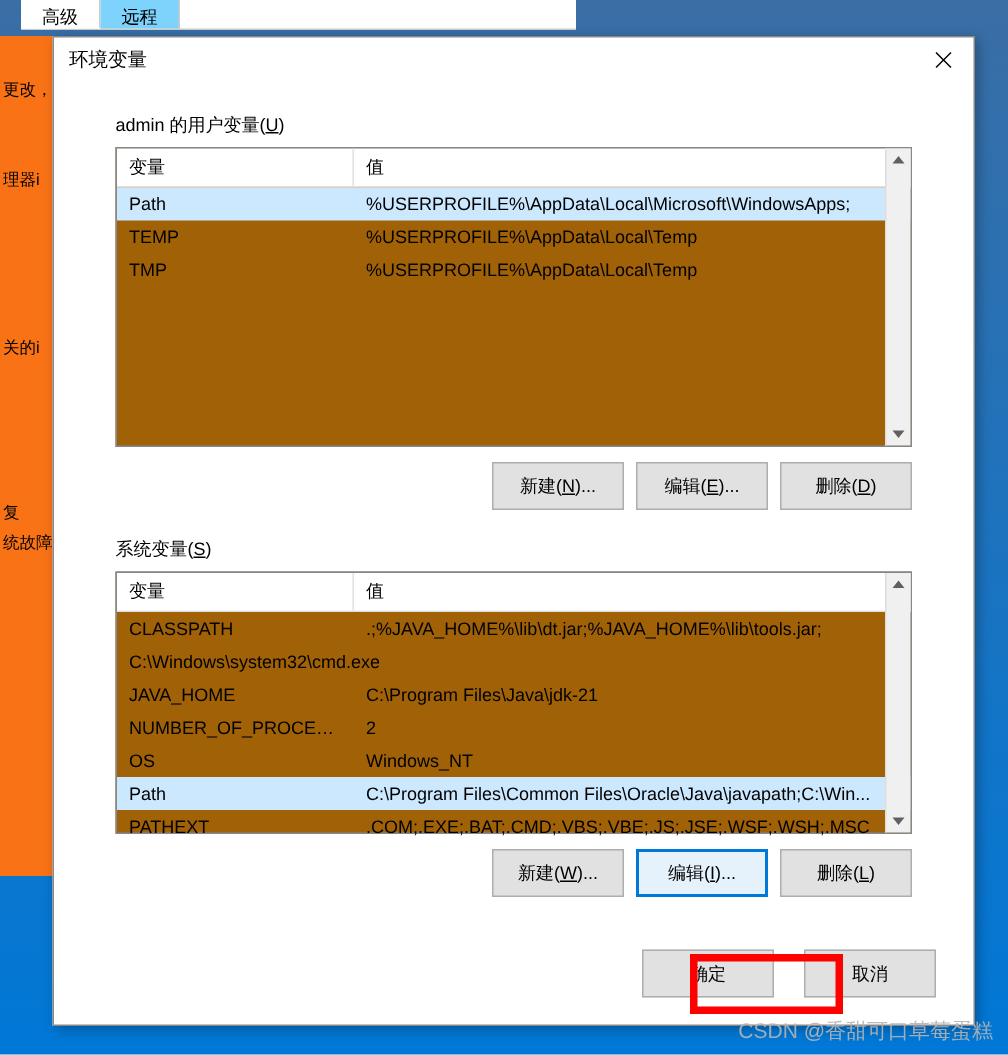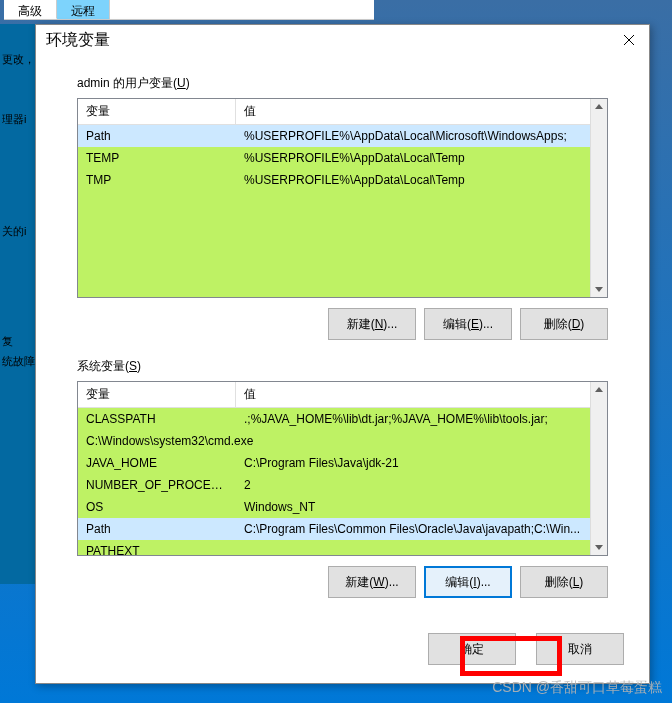--- a/index.html
+++ b/index.html
@@ -1,30 +1,30 @@
 <!DOCTYPE html>
 <html><head>
 <meta charset="utf-8">
 <style>
 * { box-sizing: border-box; font-family: "Microsoft YaHei", "Segoe UI", sans-serif; font-size: 12px; }
 body { margin: 0; width: 672px; height: 703px; background: linear-gradient(to bottom, #3a6ea5 0%, #0078d7 100%); overflow: hidden; position: relative; }
-.bg-tabs { position: absolute; top: 0; left: 4px; width: 370px; height: 20px; background: #fff; border-bottom: 1px solid #ccc; display: flex; }
+.bg-tabs { position: absolute; top: 0; left: 14px; width: 370px; height: 20px; background: #fff; border-bottom: 1px solid #ccc; display: flex; }
 .bg-tab { padding: 3px 14px; border-right: 1px solid #ccc; background: #7dd3fc; }
 .bg-tab.active { background: #fff; border-bottom: 1px solid #fff; }
-.bg-panel { position: absolute; top: 24px; left: 0; width: 54px; height: 560px; background: #0369a1; }
+.bg-panel { position: absolute; top: 24px; left: 0; width: 54px; height: 560px; background: #f97316; }
 .bg-text { position: absolute; left: 2px; color: #000; font-size: 11px; }
 .dialog { position: absolute; left: 35px; top: 24px; width: 615px; height: 660px; background: #fff; border: 1px solid #888; box-shadow: 2px 2px 8px rgba(0,0,0,0.3); }
 .titlebar { height: 30px; display: flex; align-items: center; justify-content: space-between; padding: 0 10px; }
-.titlebar-title { font-size: 16px; }
+.titlebar-title { font-size: 13px; }
 .close-btn { width: 20px; height: 20px; display: flex; align-items: center; justify-content: center; cursor: pointer; }
 .close-btn svg { width: 12px; height: 12px; }
 .content { padding: 10px 41px; }
 .group-label { margin: 10px 0 6px 0; }
 .underline { text-decoration: underline; }
-.table-wrap { border: 1px solid #828790; height: 200px; background: #bef264; position: relative; }
+.table-wrap { border: 1px solid #828790; height: 200px; background: #a16207; position: relative; }
 .table-wrap.small { height: 175px; }
 .table-header { display: flex; background: #fff; border-bottom: 1px solid #e0e0e0; }
 .th { padding: 4px 8px; border-right: 1px solid #e0e0e0; }
 .th.c1 { width: 158px; }
 .th.c2 { flex: 1; }
 .table-body { overflow-y: auto; }
 .tr { display: flex; padding: 2px 0; }
 .tr.selected { background: #cce8ff; }
 .td { padding: 2px 8px; white-space: nowrap; overflow: hidden; text-overflow: ellipsis; }
 .td.c1 { width: 158px; }
@@ -131,20 +131,21 @@
           <div class="tr">
             <div class="td c1">OS</div>
             <div class="td c2">Windows_NT</div>
           </div>
           <div class="tr selected">
             <div class="td c1">Path</div>
             <div class="td c2">C:\Program Files\Common Files\Oracle\Java\javapath;C:\Win...</div>
           </div>
           <div class="tr">
             <div class="td c1">PATHEXT</div>
+            <div class="td c2">.COM;.EXE;.BAT;.CMD;.VBS;.VBE;.JS;.JSE;.WSF;.WSH;.MSC</div>
           </div>
         </div>
       <div class="scrollbar-v"></div>
     </div>
     <div class="btn-row">
       <button class="btn">
           <span>新建(<span class="underline">W</span>)...</span>
         </button>
       <button class="btn focused">
           <span>编辑(<span class="underline">I</span>)...</span>

